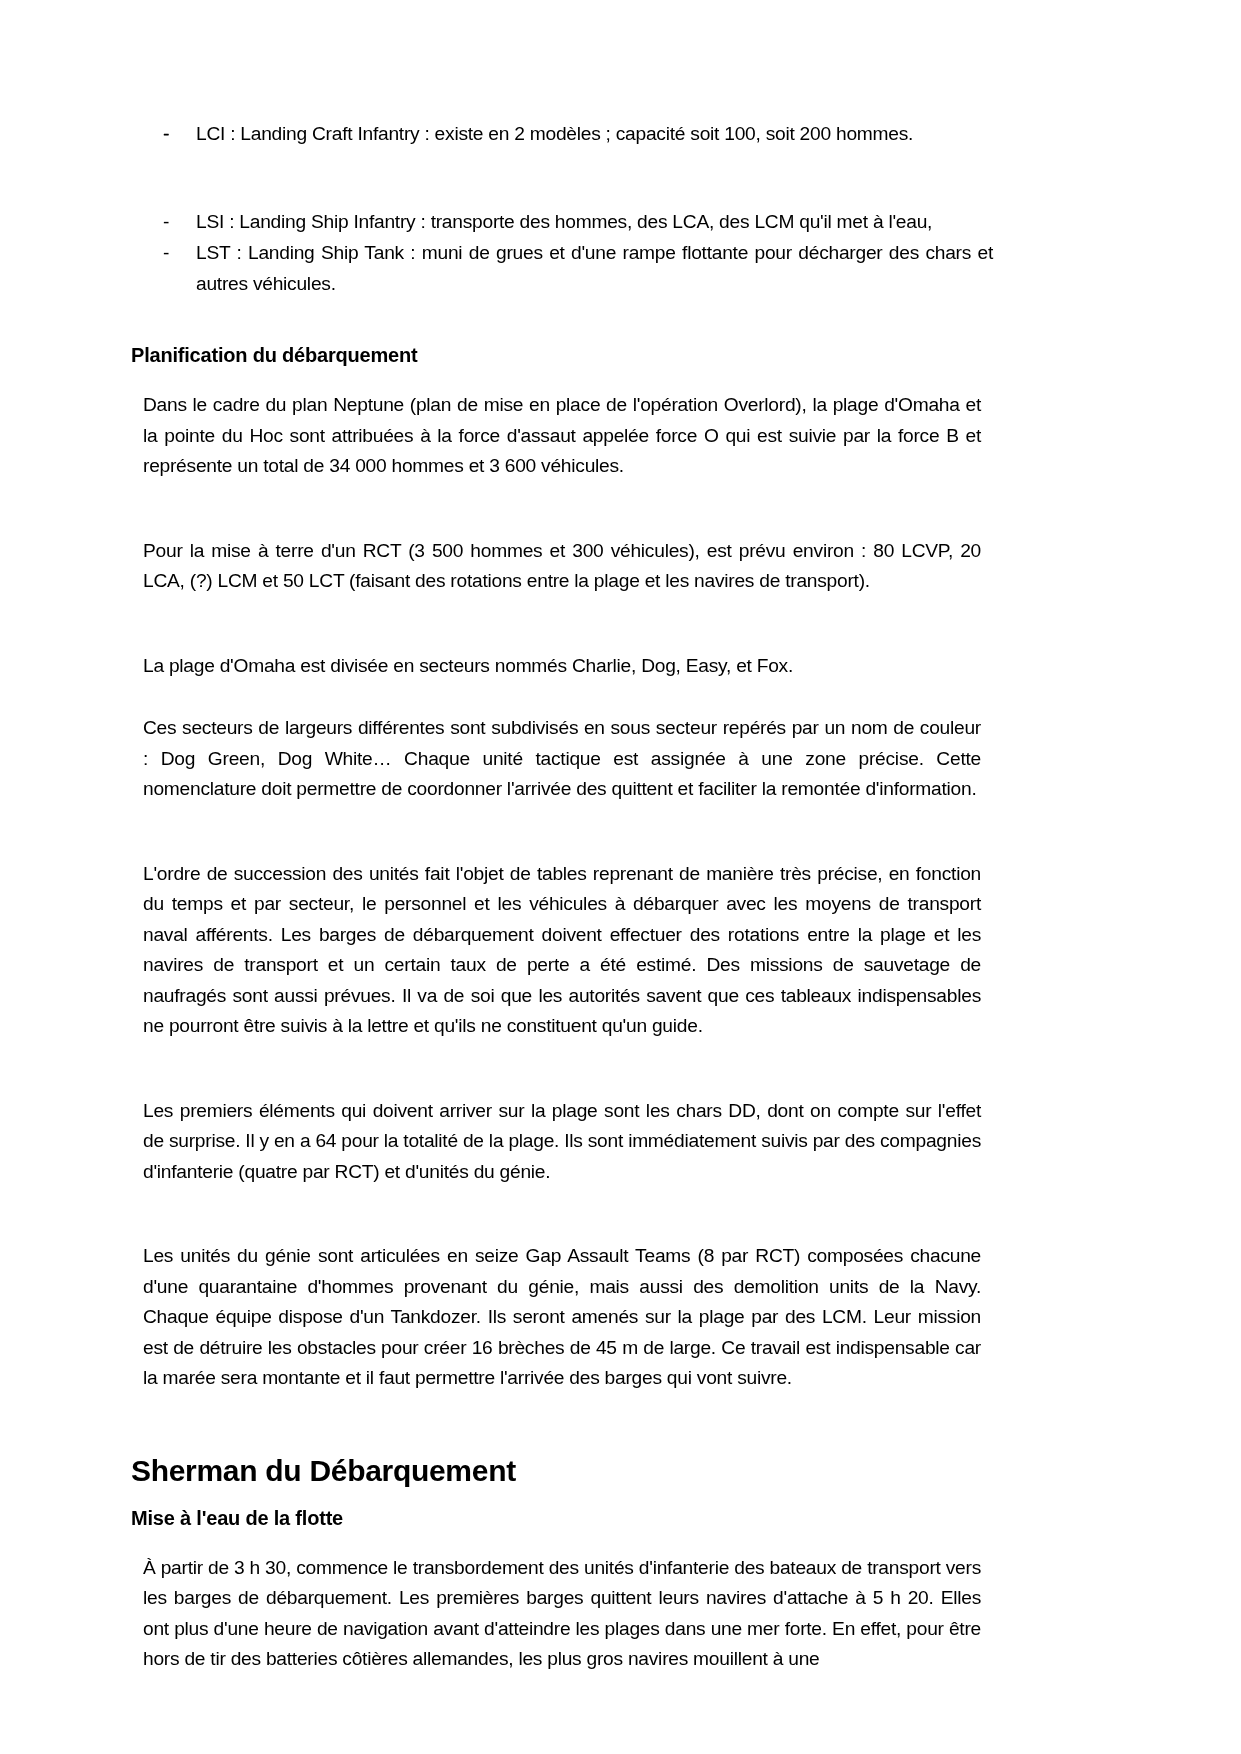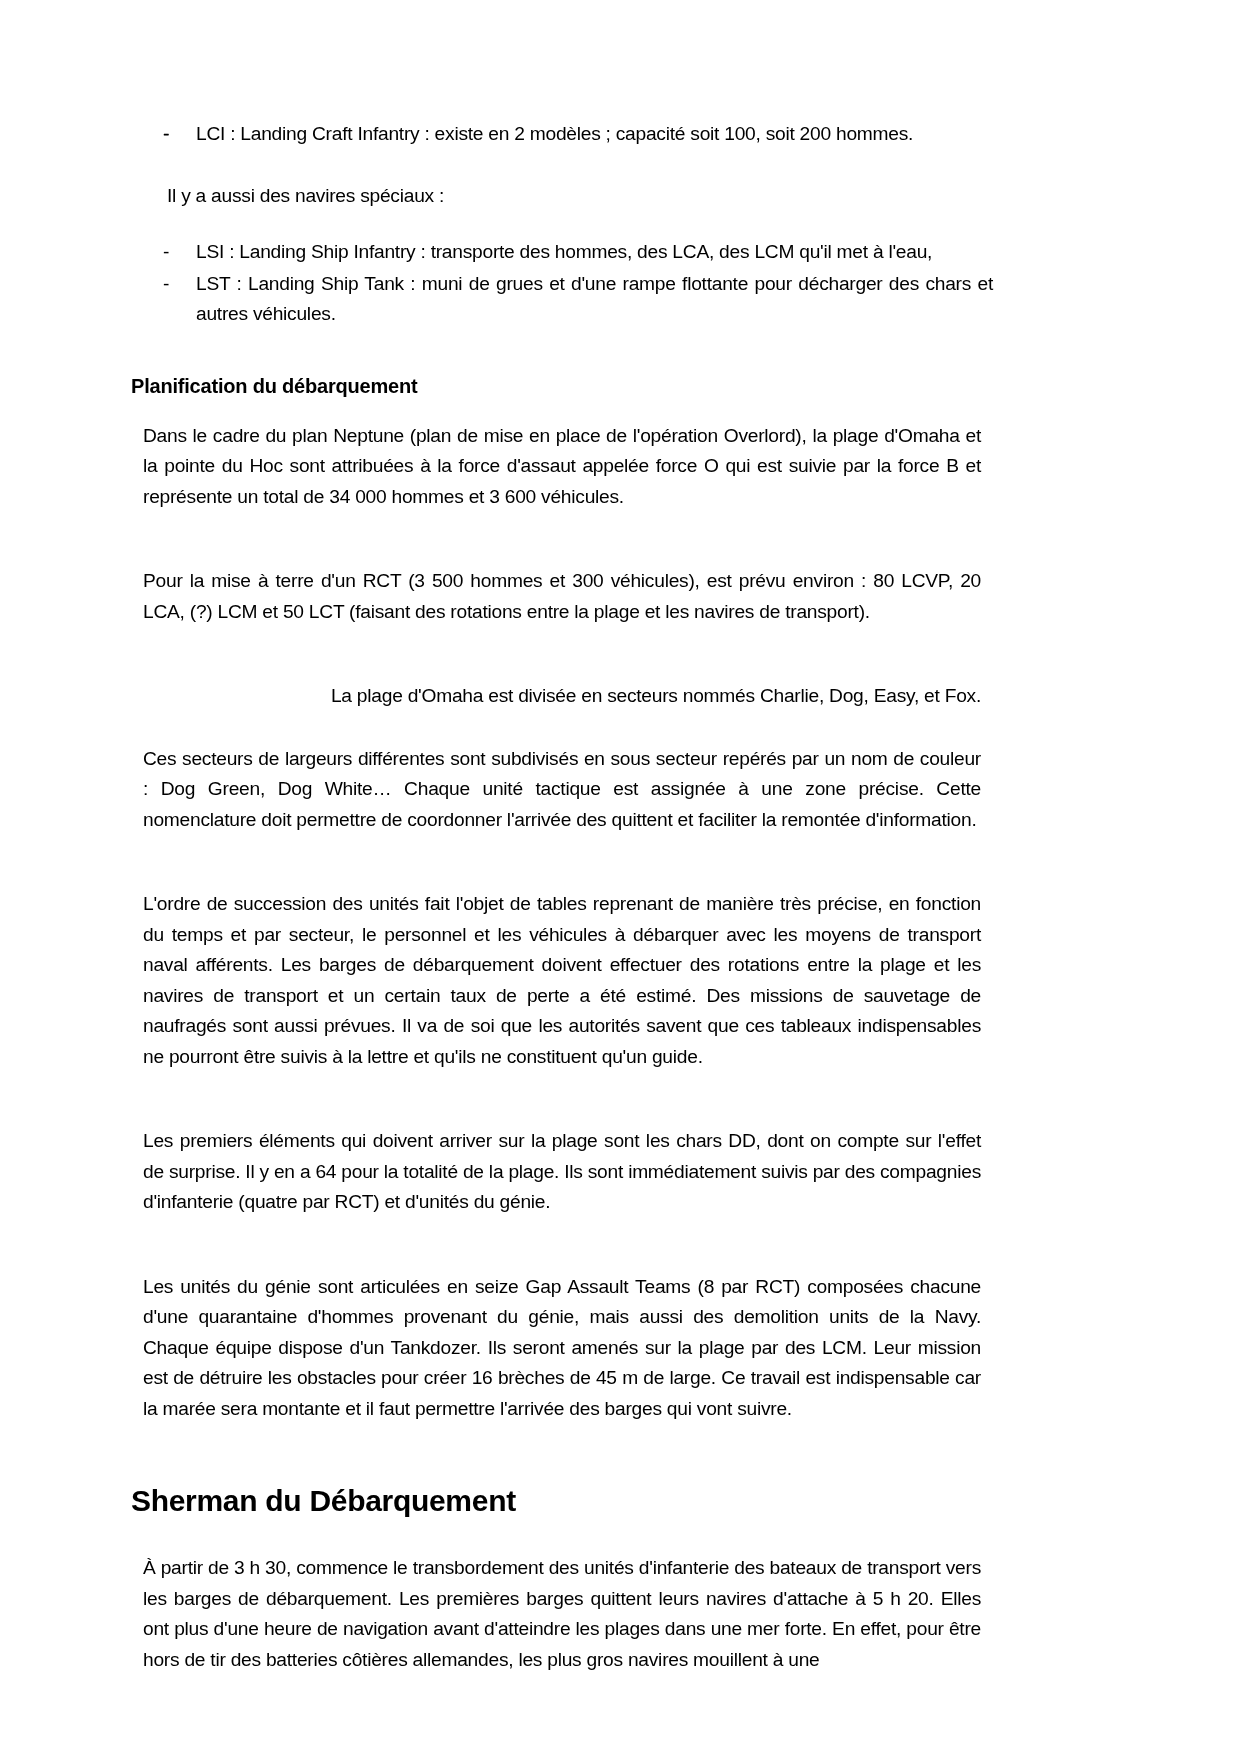--- a/index.html
+++ b/index.html
@@ -74,42 +74,41 @@
     margin: 0;
     letter-spacing: -0.3px;
   }
 
   p.body {
     margin: 12px;
     text-align: justify;
     text-justify: inter-word;
   }
   p.body.left {
-    text-align: right;
+    text-align: left;
   }
 </style>
 </head>
 <body>
 
 <div class="page">
   <div class="doc">
 
     <ul class="dash-list">
       <li class="dash-item">
         <span class="marker">-</span>
       </li>
       <li class="dash-item nojustify">
         <span class="marker">-</span>
         <span>LCI : Landing Craft Infantry : existe en 2 modèles ; capacité soit 100, soit 200 hommes.</span>
       </li>
     </ul>
 
     <div class="spacer-md"></div>
 
-    <p class="lead-indent">Il y a aussi des navires spéciaux :</p>
 
     <div class="spacer-sm"></div>
 
     <ul class="dash-list">
       <li class="dash-item nojustify">
         <span class="marker">-</span>
         <span>LSI : Landing Ship Infantry : transporte des hommes, des LCA, des LCM qu'il met à l'eau,</span>
       </li>
       <li class="dash-item">
         <span class="marker">-</span>
@@ -148,19 +147,20 @@
     <div class="spacer-md"></div>
 
     <p class="body">Les unités du génie sont articulées en seize Gap Assault Teams (8 par RCT) composées chacune d'une quarantaine d'hommes provenant du génie, mais aussi des demolition units de la Navy. Chaque équipe dispose d'un Tankdozer. Ils seront amenés sur la plage par des LCM. Leur mission est de détruire les obstacles pour créer 16 brèches de 45 m de large. Ce travail est indispensable car la marée sera montante et il faut permettre l'arrivée des barges qui vont suivre.</p>
 
     <div style="height:45px"></div>
 
     <h1 class="h1">Sherman du Débarquement</h1>
 
     <div style="height:12px"></div>
 
+    <h2 class="h2">Mise à l'eau de la flotte</h2>
 
     <div style="height:8px"></div>
 
     <p class="body">À partir de 3 h 30, commence le transbordement des unités d'infanterie des bateaux de transport vers les barges de débarquement. Les premières barges quittent leurs navires d'attache à 5 h 20. Elles ont plus d'une heure de navigation avant d'atteindre les plages dans une mer forte. En effet, pour être hors de tir des batteries côtières allemandes, les plus gros navires mouillent à une</p>
 
   </div>
 </div>
 
 </body></html>

